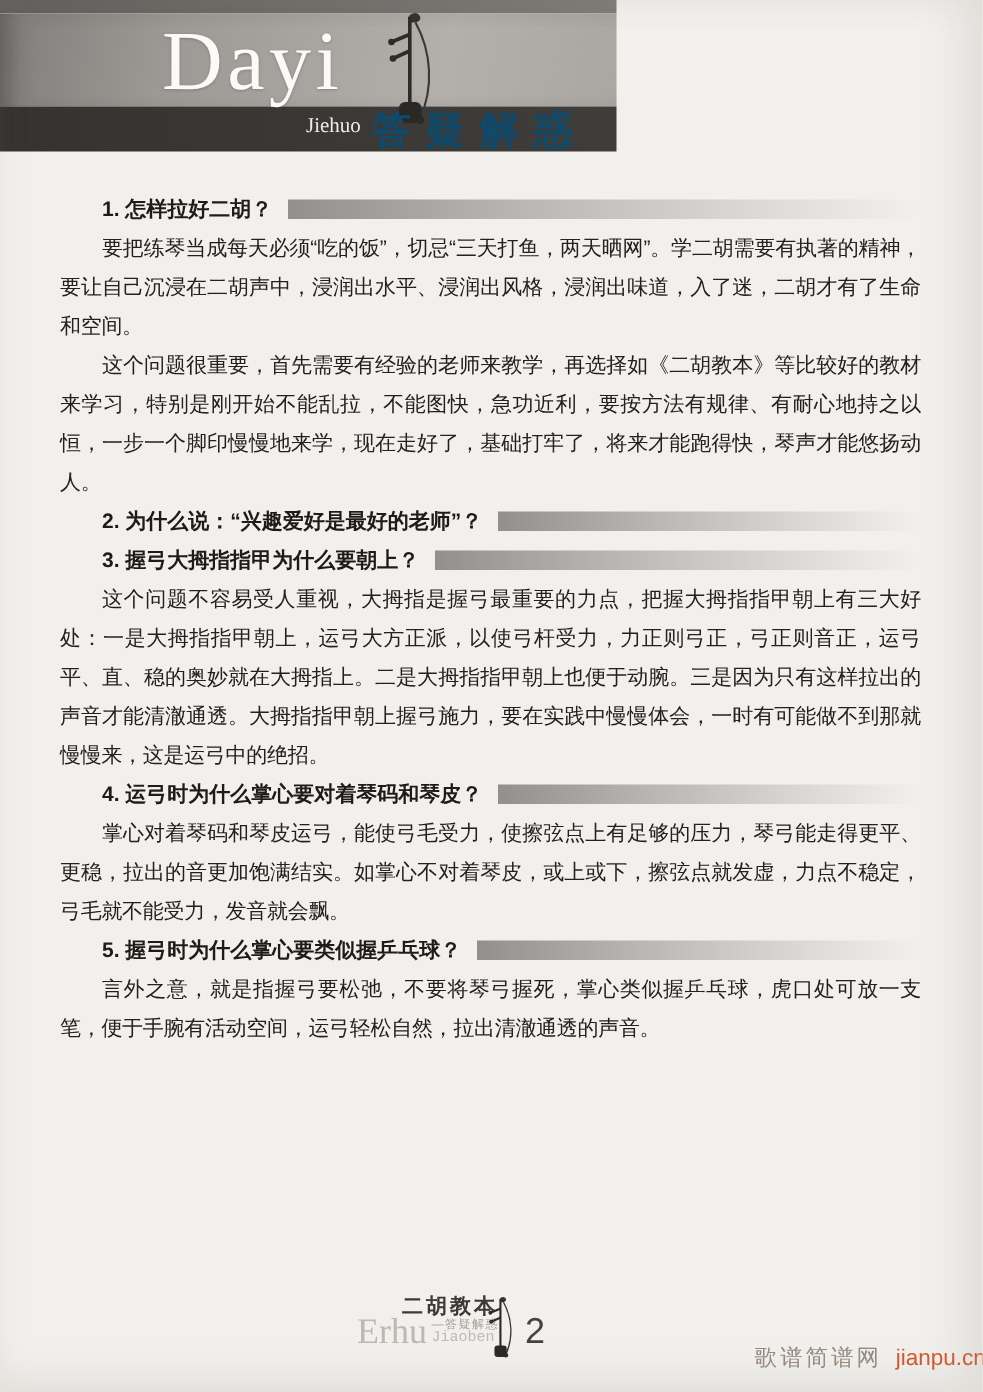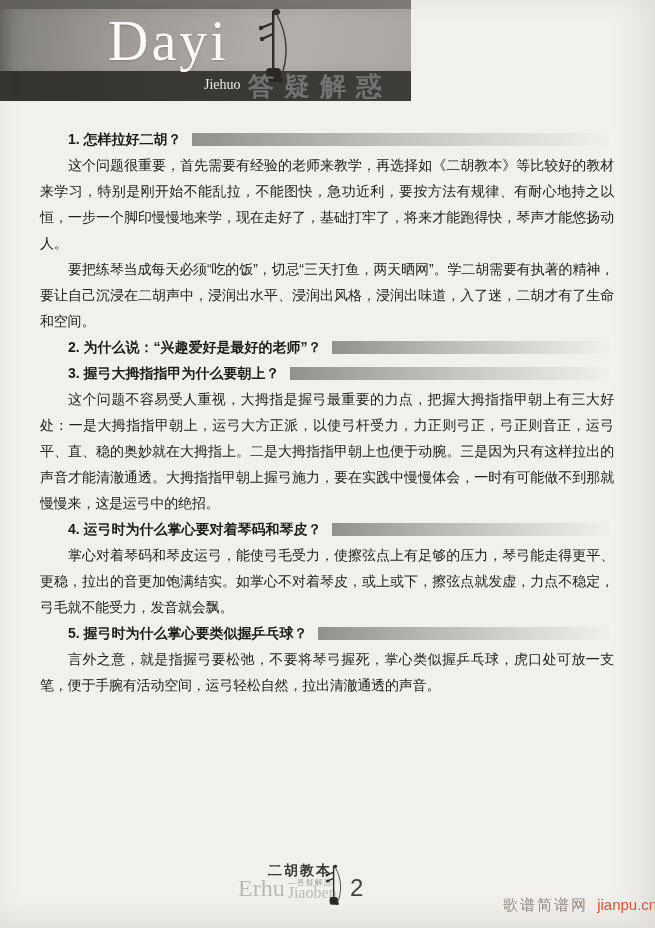--- a/index.html
+++ b/index.html
@@ -39,21 +39,21 @@
     color: #fbfaf8; text-shadow: 0 1px 2px rgba(70,68,64,.35);
   }
   .jiehuo {
     position: absolute; left: 204px; top: 77px; z-index: 3;
     font-family: "Liberation Serif", "DejaVu Serif", serif;
     font-size: 14px; color: #edebe7;
   }
   .dayi-zh {
     position: absolute; left: 248px; top: 72px; z-index: 3;
     font-size: 26px; font-weight: bold; letter-spacing: 10px;
-    color: #737373; white-space: nowrap; line-height: 28px;
+    color: #0c4a6e; white-space: nowrap; line-height: 28px;
   }
   .erhu-header { position: absolute; left: 252px; top: 7px; z-index: 2; }
 
   
   .content { position: absolute; left: 40px; top: 126px; width: 574px; }
   .q {
     margin: 0; display: flex; align-items: center;
     font-size: 14px; font-weight: bold; line-height: 26px;
     padding-left: 28px; color: #1d1c1a; white-space: nowrap;
   }
@@ -67,21 +67,21 @@
     color: #22211f;
   }
 
   
   .footer { position: absolute; left: 238px; top: 862px; width: 150px; height: 56px; }
   .brand-zh { margin-left: 30px; font-size: 14px; font-weight: bold; letter-spacing: 2px; color: #3b3a37; }
   .brand-row { display: flex; align-items: flex-end; margin-top: -3px; }
   .brand-en { font-family: "Liberation Serif", "DejaVu Serif", serif; font-size: 24px; line-height: 22px; color: #bcb9b4; }
   .brand-col { margin-left: 3px; padding-top: 1px; }
   .brand-dash { font-size: 8px; color: #a5a19b; letter-spacing: 1px; line-height: 8px; }
-  .brand-jiaoben { font-family: Liberation Serif, serif; font-size: 16px; color: #bcb9b4; line-height: 12px; }
+  .brand-jiaoben { font-family: Liberation Mono, monospace; font-size: 10px; color: #bcb9b4; line-height: 12px; }
   .erhu-footer { position: absolute; left: 84px; top: -2px; }
   .page-num { position: absolute; left: 112px; top: 12px; font-size: 24px; color: #45433f; }
 
   
   .watermark { position: absolute; left: 503px; top: 896px; font-size: 15px; white-space: nowrap; }
   .wm-zh { color: #968a80; letter-spacing: 2px; }
   .wm-en { color: #d6572c; margin-left: 5px; }
 </style>
 </head>
 <body>
@@ -106,22 +106,22 @@
   </svg>
 </div>
 
 <div class="content">
 
   <section>
     <h3 class="q">
       <span>1. 怎样拉好二胡？</span>
       <span class="q-bar"></span>
     </h3>
+    <p class="a">要把练琴当成每天必须“吃的饭”，切忌“三天打鱼，两天晒网”。学二胡需要有执著的精神，要让自己沉浸在二胡声中，浸润出水平、浸润出风格，浸润出味道，入了迷，二胡才有了生命和空间。</p>
     <p class="a">这个问题很重要，首先需要有经验的老师来教学，再选择如《二胡教本》等比较好的教材来学习，特别是刚开始不能乱拉，不能图快，急功近利，要按方法有规律、有耐心地持之以恒，一步一个脚印慢慢地来学，现在走好了，基础打牢了，将来才能跑得快，琴声才能悠扬动人。</p>
-    <p class="a">要把练琴当成每天必须“吃的饭”，切忌“三天打鱼，两天晒网”。学二胡需要有执著的精神，要让自己沉浸在二胡声中，浸润出水平、浸润出风格，浸润出味道，入了迷，二胡才有了生命和空间。</p>
   </section>
 
   <section>
     <h3 class="q">
       <span>2. 为什么说：“兴趣爱好是最好的老师”？</span>
       <span class="q-bar"></span>
     </h3>
   </section>
 
   <section>

